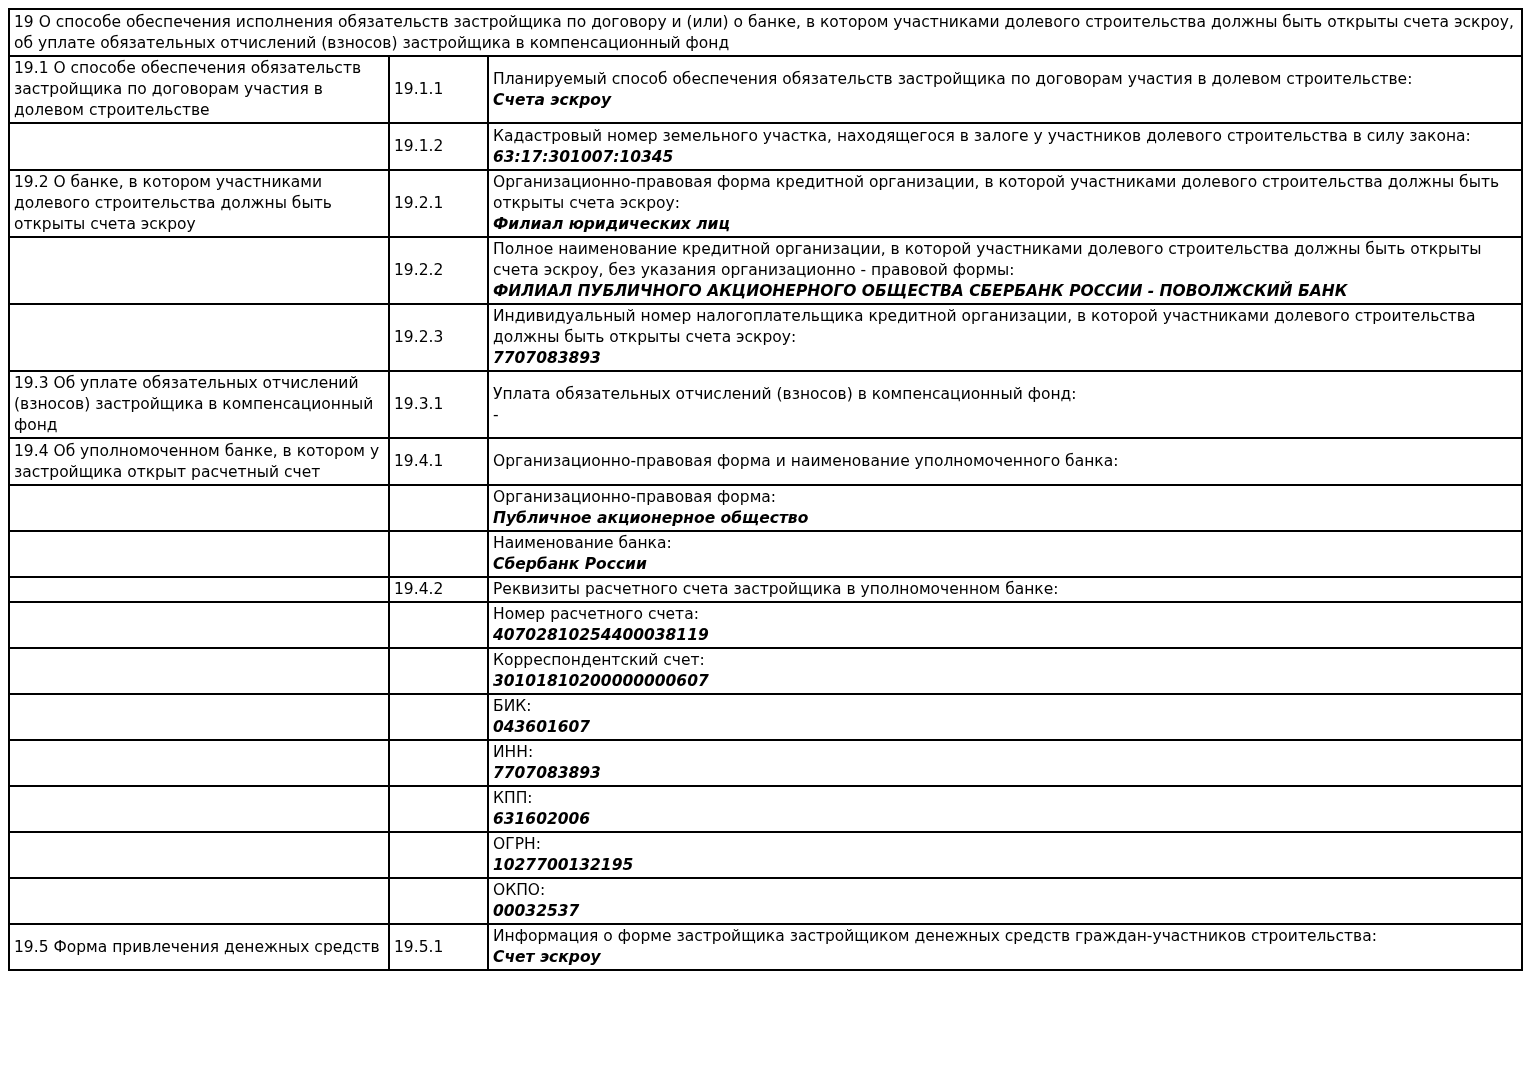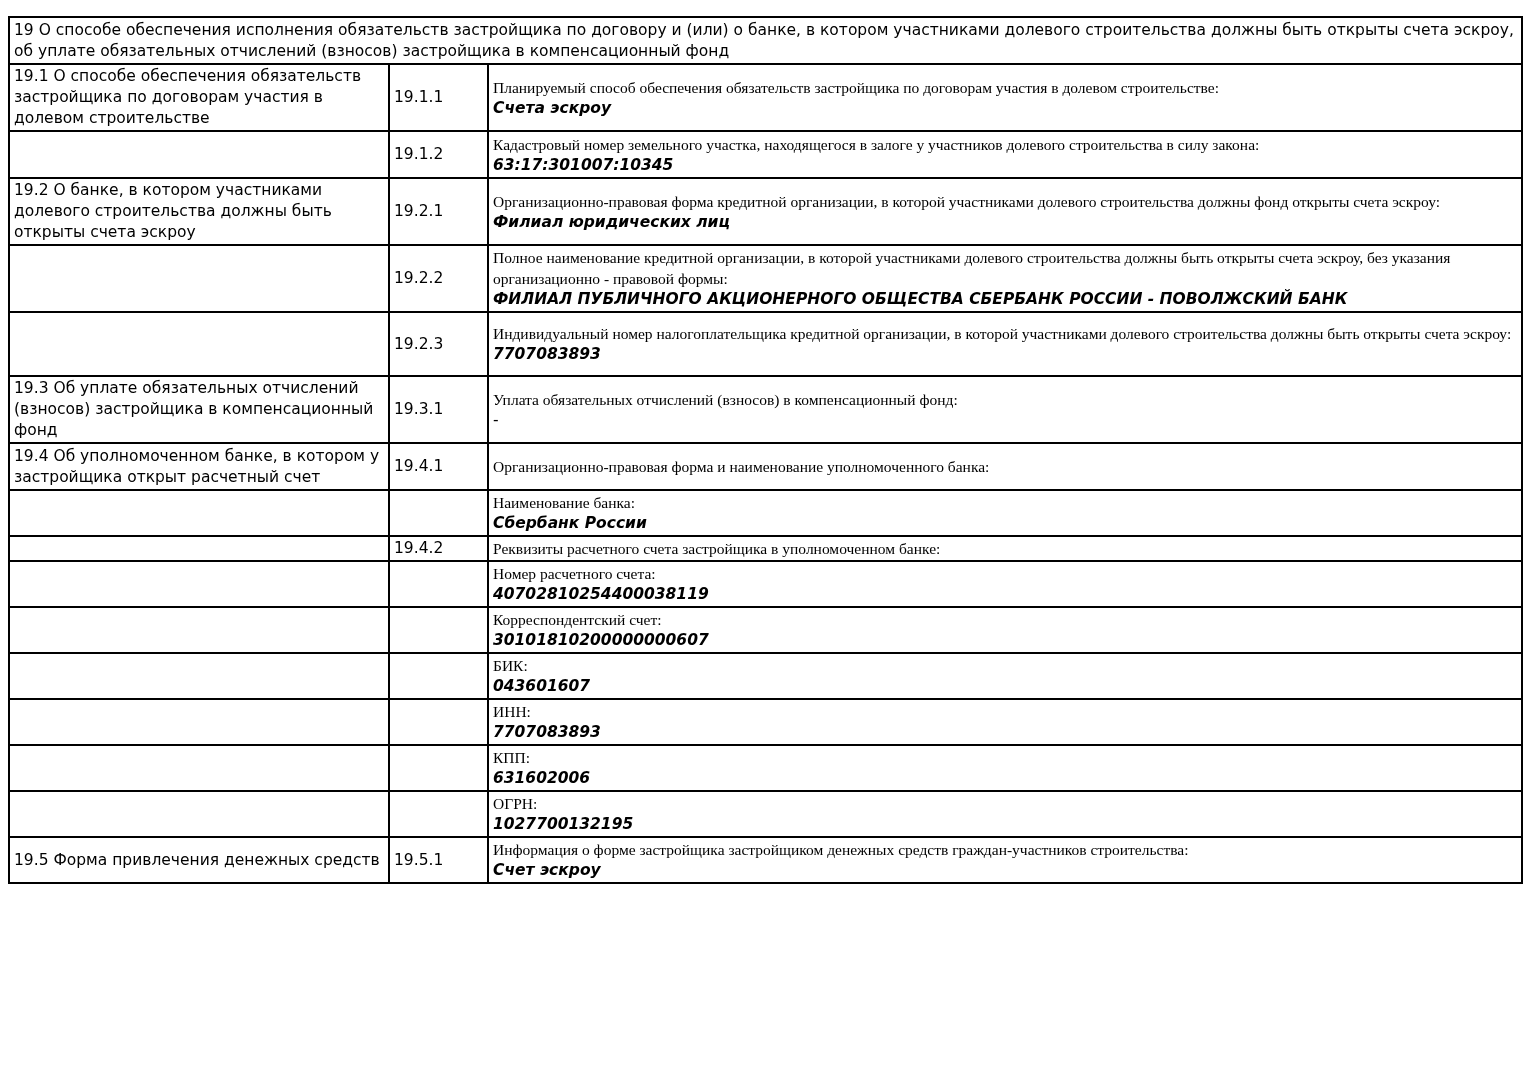--- a/index.html
+++ b/index.html
@@ -4,35 +4,35 @@
 <style>
   * { box-sizing: border-box; }
   html, body { margin: 0; padding: 0; background: #ffffff; }
   .sheet {
     width: 1529px; height: 1080px; background: #ffffff; color: #000000;
     font-family: "DejaVu Sans", "Liberation Sans", sans-serif;
     position: relative; overflow: hidden;
   }
   table.decl {
     border-collapse: collapse; table-layout: fixed;
-    width: 1513px; margin: 16px 0 0 8px; border-radius: 17px;
+    width: 1513px; margin: 8px 0 0 8px; border-radius: 17px;
   }
   table.decl td {
     border: 2px solid #000000;
     vertical-align: middle;
     padding: 1px 4px;
     font-size: 15.5px;
     line-height: 21px;
     overflow: hidden;
   }
   td.hdr { vertical-align: top; padding: 2px 4px; }
   td.lbl { vertical-align: middle; }
   td.code { vertical-align: middle; }
   td.content { vertical-align: middle; }
-  .q { font-weight: normal; font-family: Liberation Serif, serif; }
+  .q { font-weight: normal; }
   .a { font-weight: bold; font-style: italic; }
   .ap { font-weight: normal; }
 </style>
 </head>
 <body>
 
 <div class="sheet">
   <table class="decl">
     <colgroup>
       <col style="width:380px">
@@ -60,21 +60,21 @@
       <td class="content">
         <div class="q">Кадастровый номер земельного участка, находящегося в залоге у участников долевого строительства в силу закона:</div>
         <div class="a">63:17:301007:10345</div>
       </td>
     </tr>
 
     <tr style="height:64px">
       <td class="lbl">19.2 О банке, в котором участниками долевого строительства должны быть открыты счета эскроу</td>
       <td class="code">19.2.1</td>
       <td class="content">
-        <div class="q">Организационно-правовая форма кредитной организации, в которой участниками долевого строительства должны фонд открыты счета эскроу:</div>
+        <div class="q">Организационно-правовая форма кредитной организации, в которой участниками долевого строительства должны быть открыты счета эскроу:</div>
         <div class="a">Филиал юридических лиц</div>
       </td>
     </tr>
 
     <tr style="height:64px">
       <td class="lbl"></td>
       <td class="code">19.2.2</td>
       <td class="content">
         <div class="q">Полное наименование кредитной организации, в которой участниками долевого строительства должны быть открыты счета эскроу, без указания организационно - правовой формы:</div>
         <div class="a">ФИЛИАЛ ПУБЛИЧНОГО АКЦИОНЕРНОГО ОБЩЕСТВА СБЕРБАНК РОССИИ - ПОВОЛЖСКИЙ БАНК</div>
@@ -100,20 +100,28 @@
     </tr>
 
     <tr style="height:47px">
       <td class="lbl">19.4 Об уполномоченном банке, в котором у застройщика открыт расчетный счет</td>
       <td class="code">19.4.1</td>
       <td class="content">
         <div class="q">Организационно-правовая форма и наименование уполномоченного банка:</div>
       </td>
     </tr>
 
+    <tr style="height:45px">
+      <td class="lbl"></td>
+      <td class="code"></td>
+      <td class="content">
+        <div class="q">Организационно-правовая форма:</div>
+        <div class="a">Публичное акционерное общество</div>
+      </td>
+    </tr>
 
     <tr style="height:44px">
       <td class="lbl"></td>
       <td class="code"></td>
       <td class="content">
         <div class="q">Наименование банка:</div>
         <div class="a">Сбербанк России</div>
       </td>
     </tr>
 
@@ -172,20 +180,28 @@
 
     <tr style="height:44px">
       <td class="lbl"></td>
       <td class="code"></td>
       <td class="content">
         <div class="q">ОГРН:</div>
         <div class="a">1027700132195</div>
       </td>
     </tr>
 
+    <tr style="height:43px">
+      <td class="lbl"></td>
+      <td class="code"></td>
+      <td class="content">
+        <div class="q">ОКПО:</div>
+        <div class="a">00032537</div>
+      </td>
+    </tr>
 
     <tr style="height:45px">
       <td class="lbl">19.5 Форма привлечения денежных средств</td>
       <td class="code">19.5.1</td>
       <td class="content">
         <div class="q">Информация о форме застройщика застройщиком денежных средств граждан-участников строительства:</div>
         <div class="a">Счет эскроу</div>
       </td>
     </tr>
   </tbody>

